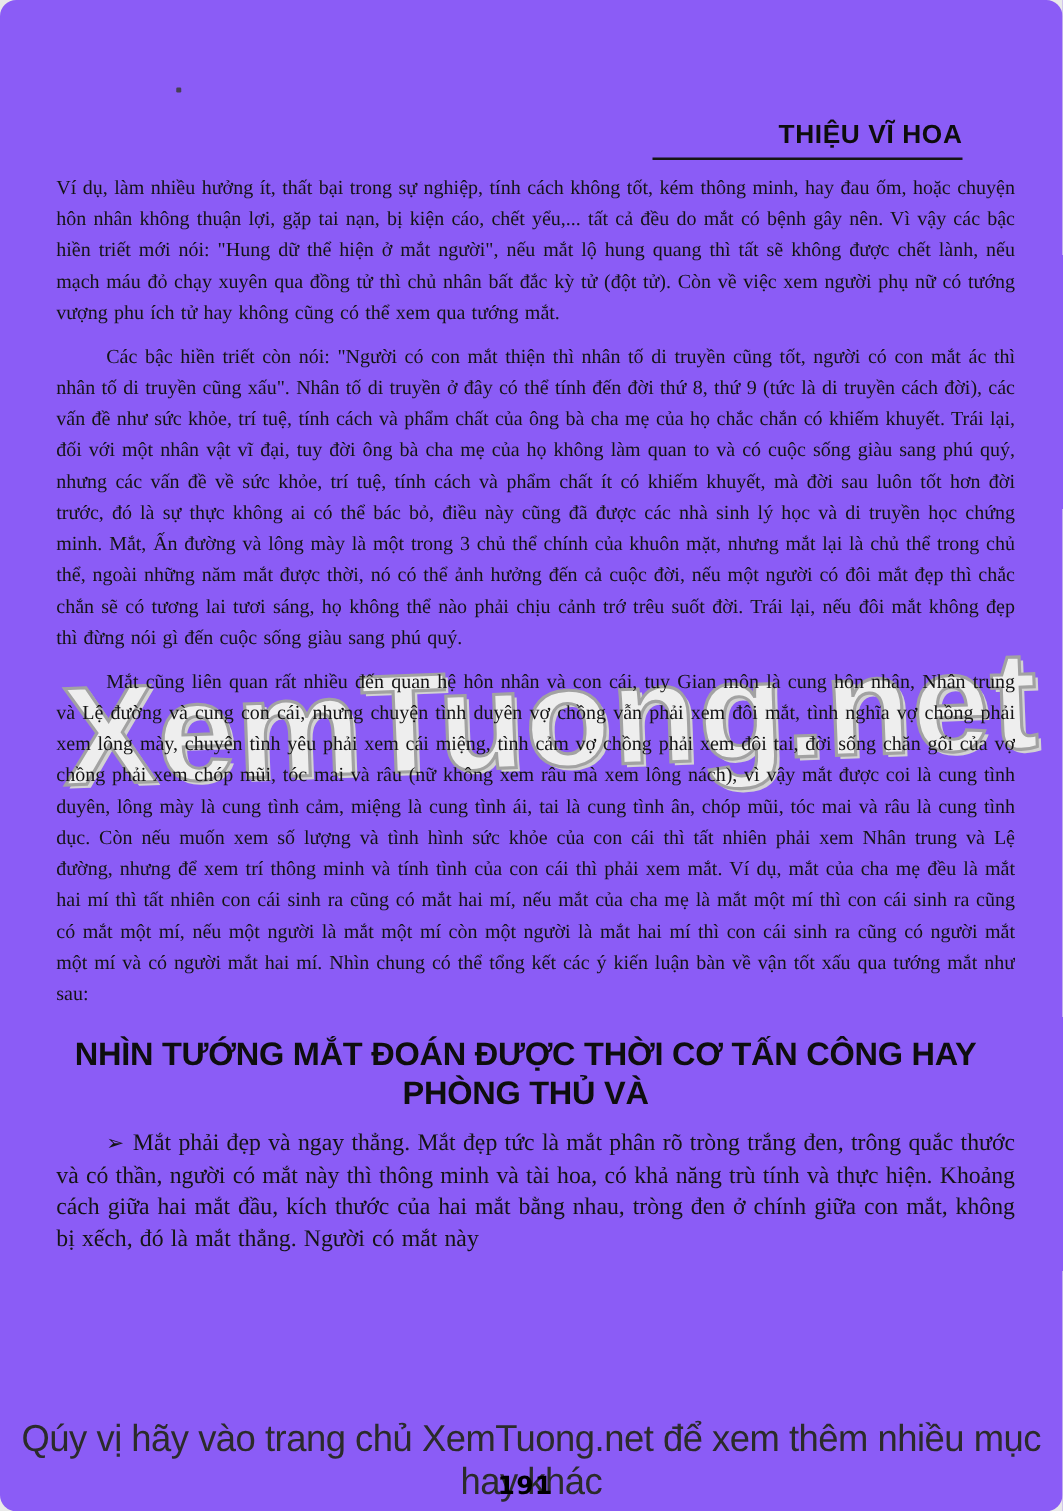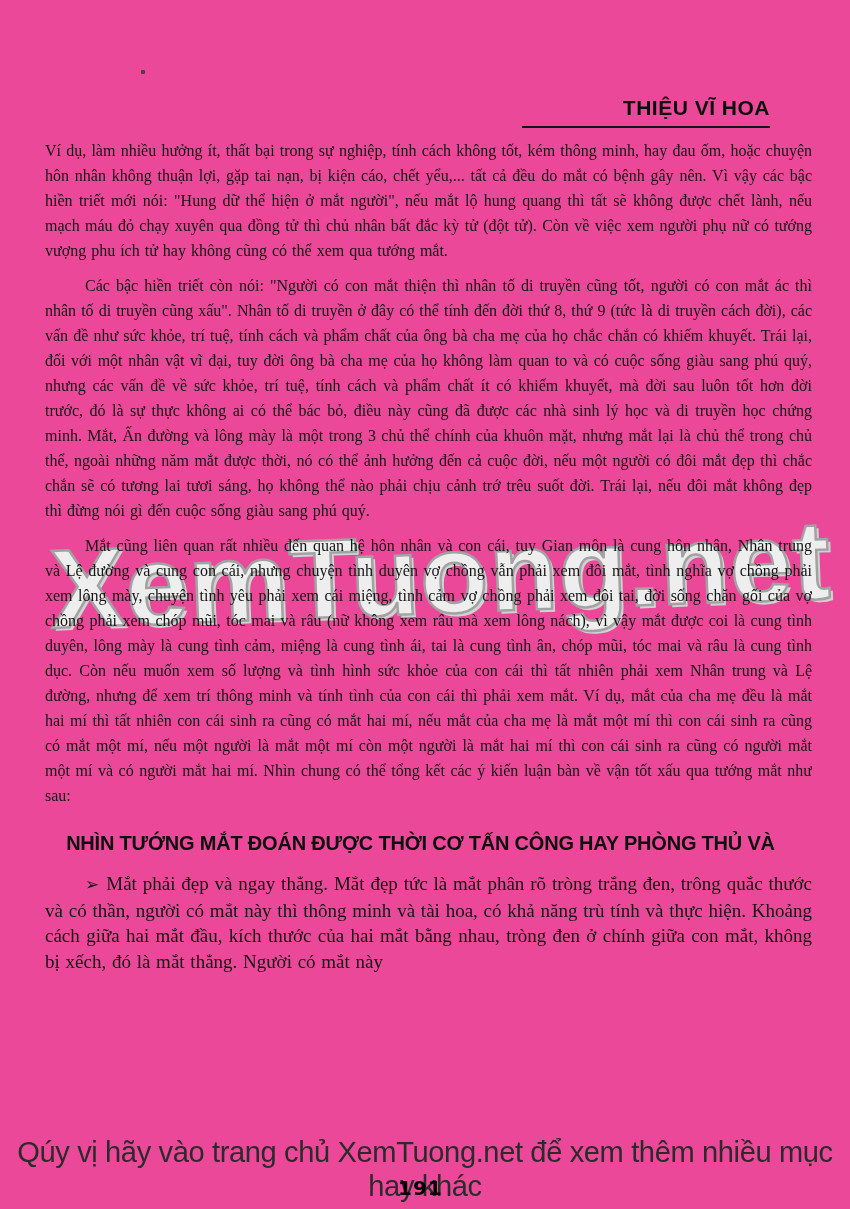--- a/index.html
+++ b/index.html
@@ -1,23 +1,24 @@
 <!DOCTYPE html>
 <html lang="vi"><head>
 <meta charset="utf-8">
 <style>
   html,body{margin:0;padding:0;background:#e9e9e9;}
   .page{
     position:relative;
     width:850px;height:1209px;
     margin:0 auto;
-    background:#ec4899;
+    background:#8b5cf6;
     overflow:hidden;
     font-family:"Liberation Serif","DejaVu Serif",serif;
     color:#141414;
+    border-radius:13px;
   }
   
   .artifact-dot{
     position:absolute;left:141px;top:70px;width:4px;height:4px;
     background:#3a3a3a;border-radius:1px;opacity:.85;
   }
   
   .running-head{
     position:absolute;top:96px;right:80px;
     font-family:"Liberation Sans","DejaVu Sans",sans-serif;
@@ -49,21 +50,21 @@
   .para{
     margin:0 0 10px 0;
     font-size:16px;line-height:25px;
     text-align:justify;
     word-spacing:1px;
   }
   .para.indent{text-indent:40px;font-family:Liberation Serif, serif;}
   .section-heading{
     margin:20px 16px 12px 0;
     font-family:"Liberation Sans","DejaVu Sans",sans-serif;
-    font-weight:bold;font-size:20px;line-height:31px;
+    font-weight:bold;font-size:26px;line-height:31px;
     letter-spacing:-0.2px;
     text-align:center;color:#0e0e0e;
   }
   .bullet-para{
     margin:0;
     font-size:19px;line-height:25.5px;
     text-align:justify;word-spacing:1px;
     text-indent:40px;
   }
   .bullet-marker{margin-right:7px;font-size:17px;}

